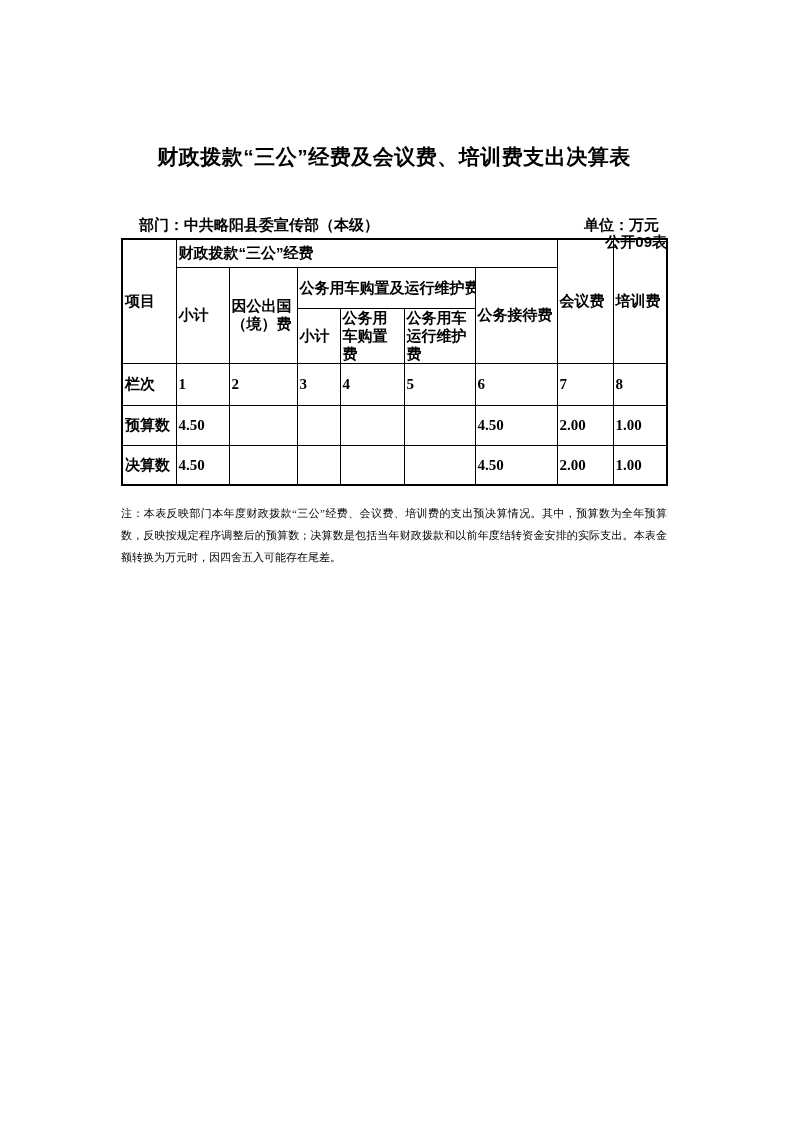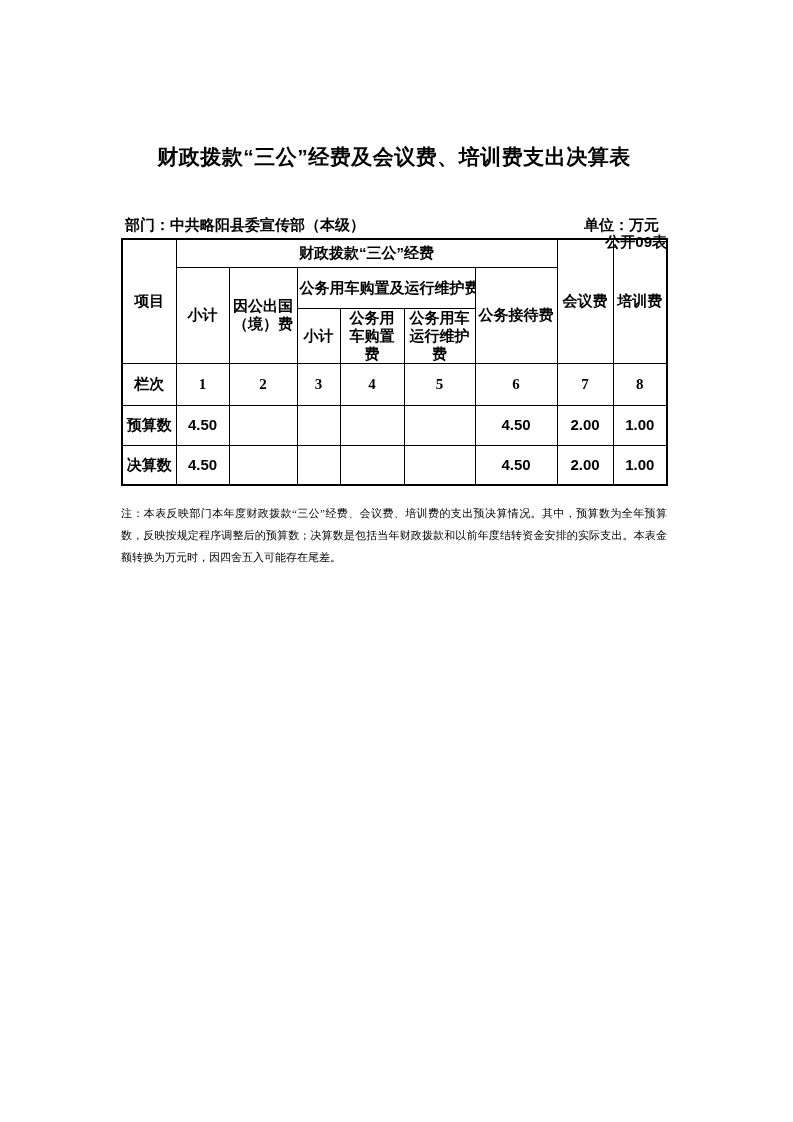--- a/index.html
+++ b/index.html
@@ -41,51 +41,51 @@
   }
   .meta {
     position: absolute;
     top: 216px;
     left: 0;
     width: 100%;
     height: 22px;
     font-size: 15px;
     font-weight: bold;
   }
-  .meta .dept { position: absolute; left: 4px; top: 0; white-space: nowrap; }
+  .meta .dept { position: absolute; left: 18px; top: 0; white-space: nowrap; }
   .meta .unit { position: absolute; right: 8px; top: 0; white-space: nowrap; }
 
   table.fin {
     position: absolute;
     top: 238px;
     left: 0;
     width: 546px;
     border-collapse: collapse;
     table-layout: fixed;
     border: 2px solid #000;
   }
   table.fin td {
     border: 1px solid #000;
-    text-align: center;
+    text-align: left;
     vertical-align: middle;
     font-size: 15px;
     font-weight: bold;
     line-height: 18px;
     padding: 0 2px;
     overflow: hidden;
   }
   tr.r1 { height: 28px; }
   tr.r2 { height: 41px; }
   tr.r3 { height: 54px; }
   tr.r4 { height: 42px; }
   tr.r5 { height: 40px; }
   tr.r6 { height: 40px; }
   td.nowrap { white-space: nowrap; }
   td.num {
-    font-family: Liberation Sans, sans-serif;
+    font-family: Liberation Serif, serif;
     font-weight: normal;
     text-align: right;
     padding-right: 5px;
     font-size: 15px;
   }
   td.numc {
     font-family: "Liberation Serif", serif;
     font-weight: normal;
     text-align: center;
     font-size: 15px;

